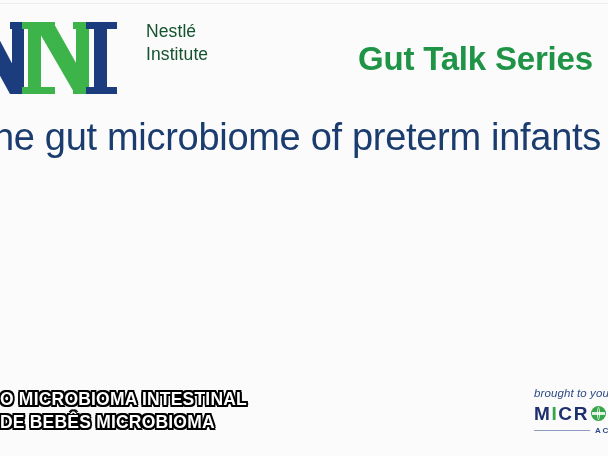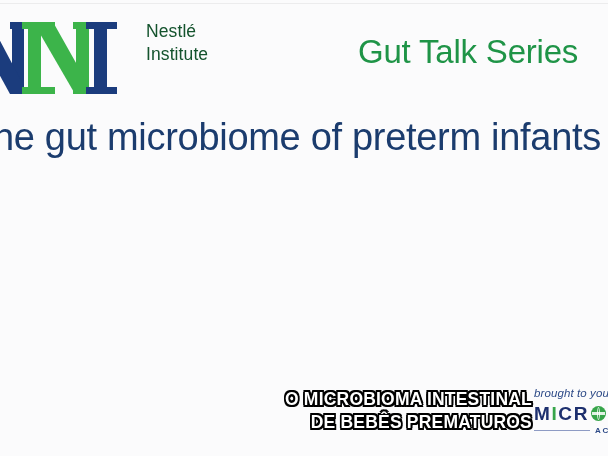--- a/index.html
+++ b/index.html
@@ -59,23 +59,23 @@
     font-size: 17.5px;
     color: #14532d;
     letter-spacing: 0.1px;
     white-space: nowrap;
   }
 
   
   .series-title {
     position: absolute;
     left: 358px;
-    top: 33px;
+    top: 40px;
     font-size: 33px;
-    font-weight: 400;
+    font-weight: 700;
     color: #1f9447;
     white-space: nowrap;
     letter-spacing: -0.2px;
   }
 
   
   .headline {
     position: absolute;
     left: -30px;
     top: 116px;
@@ -84,21 +84,21 @@
     white-space: nowrap;
     letter-spacing: -0.3px;
   }
 
   
   .subtitle {
     position: absolute;
     left: 0;
     top: 388px;
     width: 532px;
-    text-align: right;
+    text-align: left;
     font-size: 17.5px;
     font-weight: bold;
     line-height: 23px;
     color: #ffffff;
     letter-spacing: 0.2px;
     text-shadow:
       -1.6px -1.6px 0 #000, 0 -1.8px 0 #000, 1.6px -1.6px 0 #000,
        1.8px 0 0 #000, 1.6px 1.6px 0 #000, 0 1.8px 0 #000,
       -1.6px 1.6px 0 #000, -1.8px 0 0 #000;
   }
@@ -221,21 +221,21 @@
       <div>Institute</div>
     </div>
   </div>
 
   <div class="series-title">Gut Talk Series</div>
 
   <div class="headline">The gut microbiome of preterm infants</div>
 
   <div class="subtitle">
     <span class="subtitle-line">O MICROBIOMA INTESTINAL</span>
-    <span class="subtitle-line">DE BEBÊS PREMATUROS</span>
+    <span class="subtitle-line">DE BEBÊS MICROBIOMA</span>
   </div>
 
   <div class="sponsor-block">
     <div class="sponsor-pretext">brought to you by</div>
 
     <div class="sponsor-logo-row">
       <span class="sponsor-wordmark sw-navy">M</span>
       <span class="sponsor-wordmark sw-green">I</span>
       <span class="sponsor-wordmark sw-navy">CR</span>
       <span class="sponsor-globe"></span>

